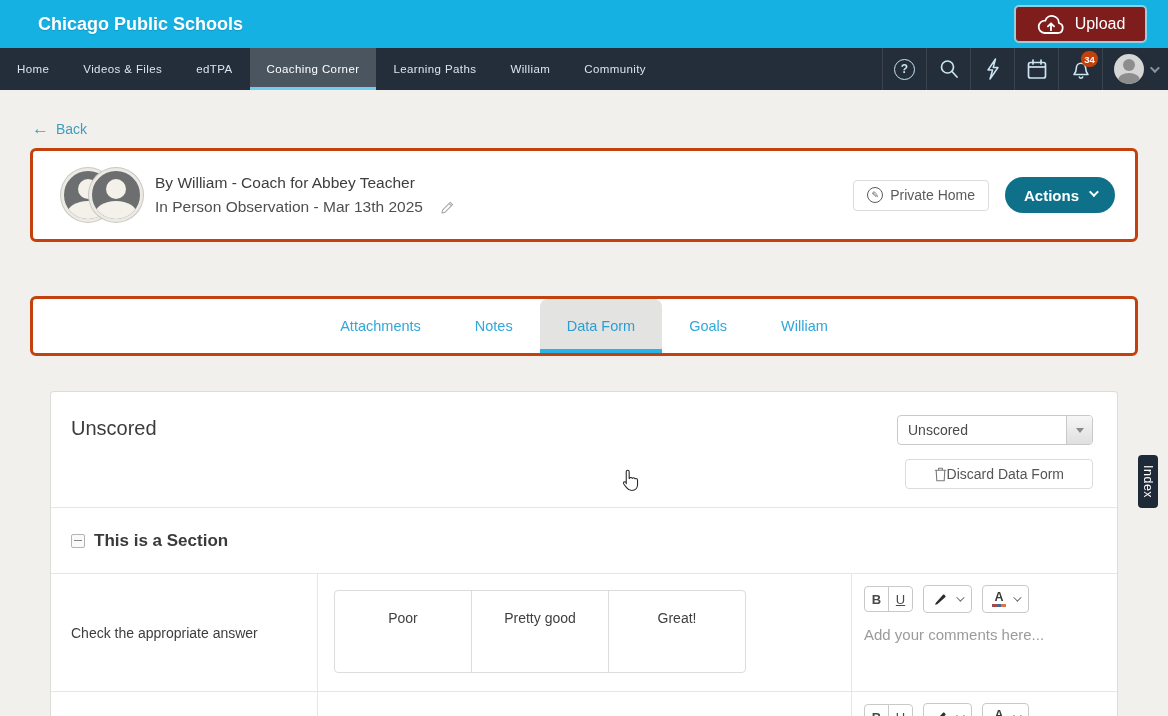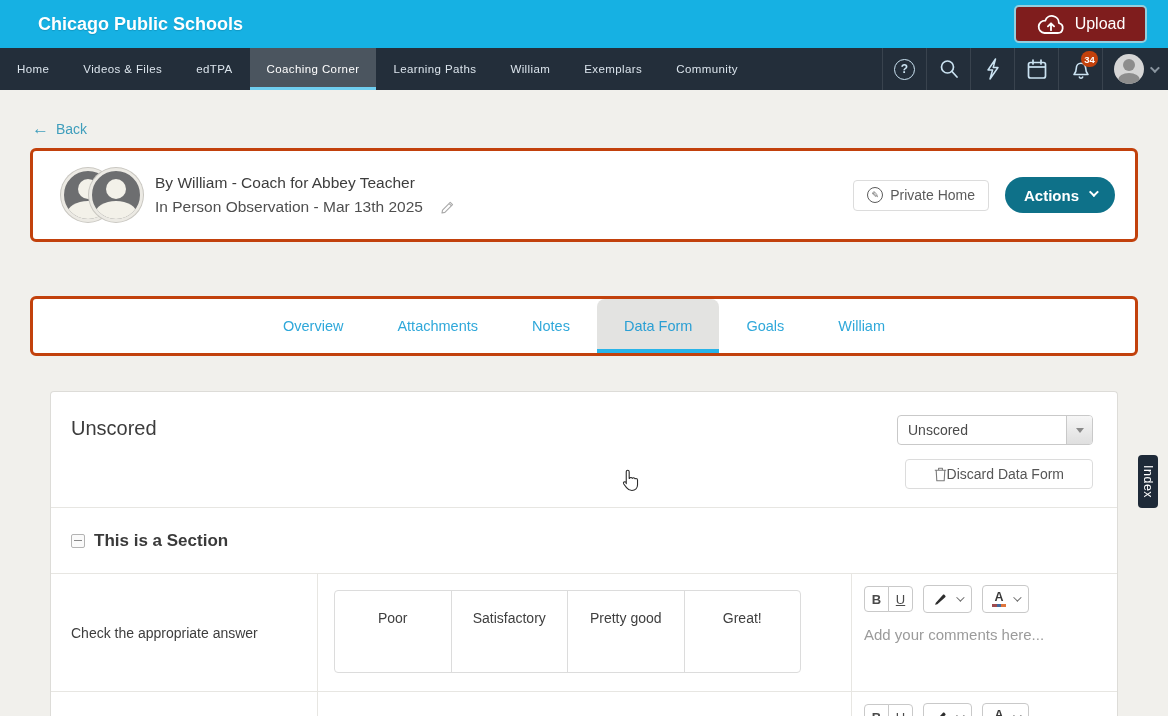--- a/index.html
+++ b/index.html
@@ -88,21 +88,21 @@
            color:#565656; font-size:14px; cursor:pointer; }
   .section-row { height:66px; border-top:1px solid #e7e6e2; display:flex; align-items:center; gap:9px; padding-left:20px; }
   .minus-box { width:14px; height:14px; border:1px solid #b3b3b3; border-radius:2px; background:#fafafa;
            display:flex; align-items:center; justify-content:center; cursor:pointer; }
   .minus-box i { display:block; width:8px; height:1.5px; background:#8a8a8a; }
   .section-title { font-size:17px; font-weight:bold; color:#3a3a3a; }
 
   .form-row { display:grid; grid-template-columns:266px 535px 267px; border-top:1px solid #e7e6e2; min-height:118px; }
   .q-col { display:flex; align-items:center; padding:0 20px; font-size:14px; color:#3d3d3d; }
   .a-col { border-left:1px solid #e7e6e2; border-right:1px solid #e7e6e2; padding:16px 0 16px 16px; }
-  .opt-table { width:467px; height:83px; border:1px solid #dcdcdc; border-radius:4px; display:flex; background:#fff; }
+  .opt-table { width:412px; height:83px; border:1px solid #dcdcdc; border-radius:4px; display:flex; background:#fff; }
   .opt-cell { flex:1; border-left:1px solid #dcdcdc; text-align:center; padding-top:19px; font-size:14px;
            color:#3f3f3f; cursor:pointer; }
   .opt-cell:first-child { border-left:none; }
   .form-row.partial .opt-table { margin-top:10px; }
   .c-col { padding:11px 14px 0 12px; }
   .editor-bar { display:flex; align-items:center; gap:10px; }
   .bu-group { display:flex; }
   .ed-btn { width:25px; height:26px; background:#fff; border:1px solid #c9c9c9; color:#4a4a4a; font-size:13px;
            display:flex; align-items:center; justify-content:center; cursor:pointer; }
   .ed-btn.b { border-radius:4px 0 0 4px; font-weight:bold; }
@@ -141,21 +141,20 @@
   </header>
 
   <nav class="mainnav">
     <div class="nav-left">
       <div class="nav-item">Home</div>
       <div class="nav-item">Videos &amp; Files</div>
       <div class="nav-item">edTPA</div>
       <div class="nav-item active">Coaching Corner</div>
       <div class="nav-item">Learning Paths</div>
       <div class="nav-item">William</div>
-      <div class="nav-item">Exemplars</div>
       <div class="nav-item">Community</div>
     </div>
     <div class="nav-right">
       <div class="icon-cell">
         <span class="help-circle">?</span>
       </div>
       <div class="icon-cell">
         <span>
           <svg width="22" height="22" viewBox="0 0 22 22">
             <circle cx="9.5" cy="9" r="6" fill="none" stroke="#cbe3f2" stroke-width="1.7"></circle>
@@ -230,21 +229,20 @@
       <span class="pn-icon">✎</span>
       <span>Private Home</span>
     </button>
     <button class="actions-btn">
       <span>Actions</span>
       <span class="chev"></span>
     </button>
   </section>
 
   <section class="card tabs-card">
-    <div class="tab">Overview</div>
     <div class="tab">Attachments</div>
     <div class="tab">Notes</div>
     <div class="tab active">Data Form</div>
     <div class="tab">Goals</div>
     <div class="tab">William</div>
   </section>
 
   <section class="main-card">
     <div class="form-head">
       <h1 class="form-title">Unscored</h1>
@@ -269,21 +267,20 @@
           <i></i>
         </span>
       <span class="section-title">This is a Section</span>
     </div>
 
     <div class="form-row">
       <div class="q-col">Check the appropriate answer</div>
       <div class="a-col">
         <div class="opt-table">
           <div class="opt-cell">Poor</div>
-          <div class="opt-cell">Satisfactory</div>
           <div class="opt-cell">Pretty good</div>
           <div class="opt-cell">Great!</div>
         </div>
       </div>
       <div class="c-col">
         <div class="editor-bar">
           <div class="bu-group">
             <button class="ed-btn b">B</button>
             <button class="ed-btn u">U</button>
           </div>

